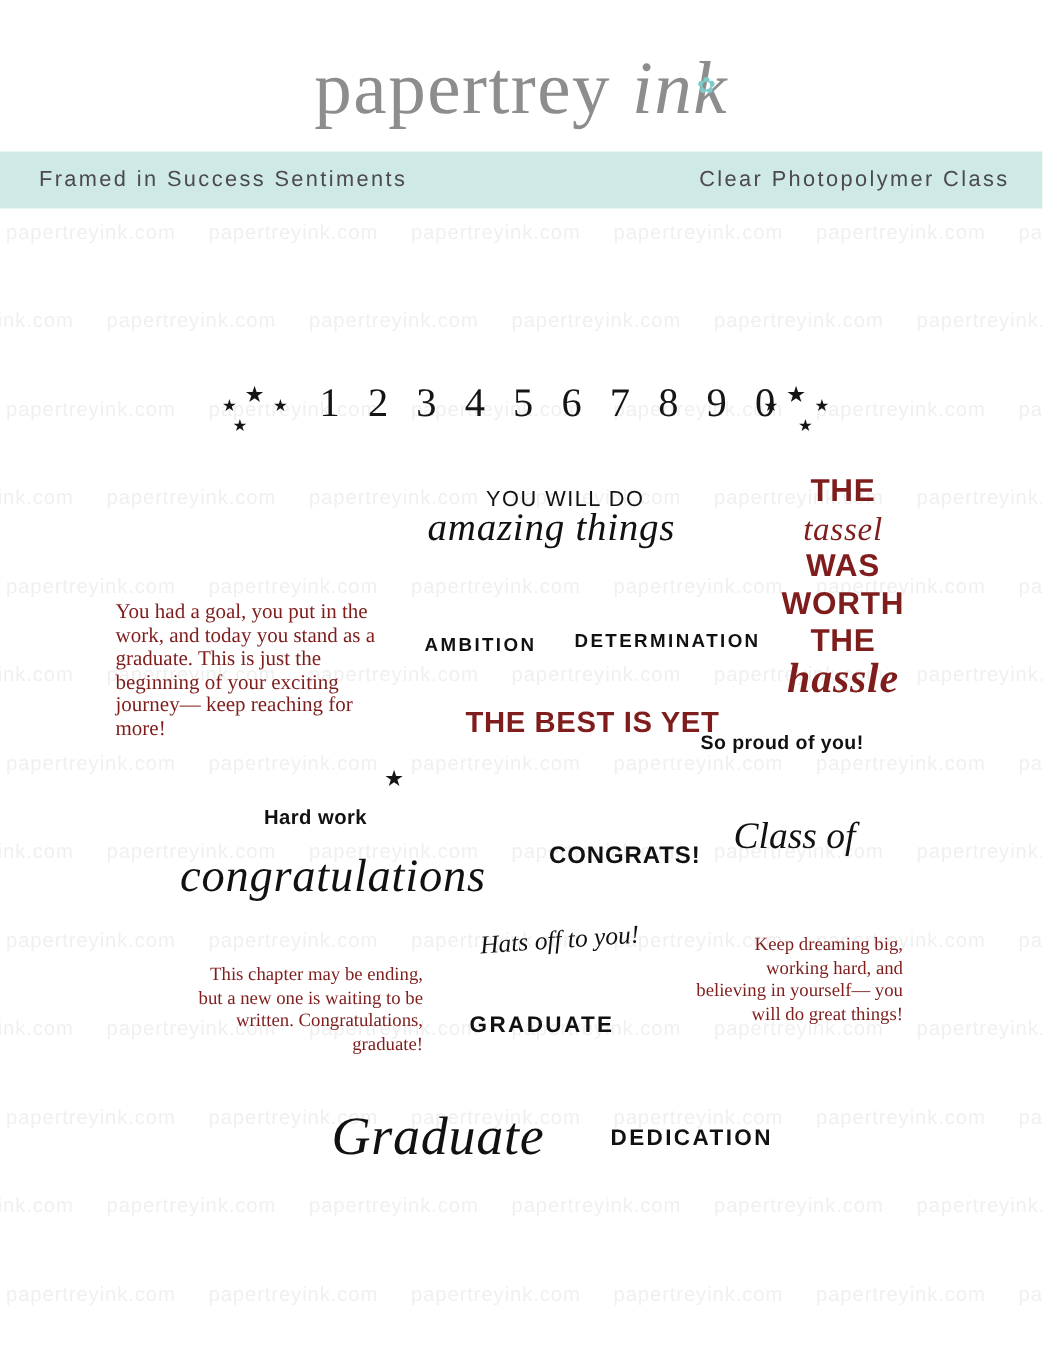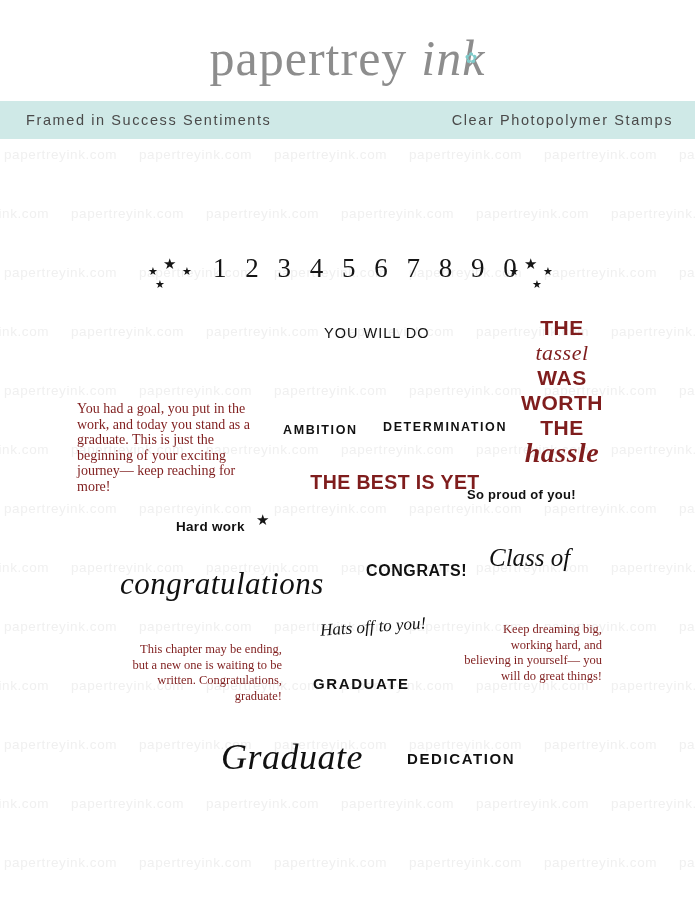--- a/index.html
+++ b/index.html
@@ -262,21 +262,21 @@
 
 <div class="page">
 
   <div class="logo-wrap">
     <span class="logo-text"><span>papertrey</span><span class="ink">ink</span></span>
     <span class="logo-flower">✿</span>
   </div>
 
   <div class="banner">
     <span class="banner-left">Framed in Success Sentiments</span>
-    <span class="banner-right">Clear Photopolymer Stamps</span>
+    <span class="banner-right">Clear Photopolymer Class</span>
   </div>
 
   <div class="watermarks" id="wm-layer">
       <span class="wm" style="left: 4px; top: 8px;">papertreyink.com</span>
       <span class="wm" style="left: 139px; top: 8px;">papertreyink.com</span>
       <span class="wm" style="left: 274px; top: 8px;">papertreyink.com</span>
       <span class="wm" style="left: 409px; top: 8px;">papertreyink.com</span>
       <span class="wm" style="left: 544px; top: 8px;">papertreyink.com</span>
       <span class="wm" style="left: 679px; top: 8px;">papertreyink.com</span>
       <span class="wm" style="left: -64px; top: 67px;">papertreyink.com</span>
@@ -362,20 +362,21 @@
 
     <span class="s numbers" style="left:213px; top:114px;">1 2 3 4 5 6 7 8 9 0</span>
 
     <span class="star" style="left:509px; top:127px;">★</span>
     <span class="star big" style="left:524px; top:119px;">★</span>
     <span class="star" style="left:543px; top:127px;">★</span>
     <span class="star" style="left:532px; top:140px;">★</span>
 
 
     <span class="s youwilldo" style="left:310px; top:186px;">YOU WILL DO</span>
+    <span class="s amazing" style="left:285px; top:198px;">amazing things</span>
 
     <div class="sblk tassel-blk" style="left:516px; top:176px;">
       <div>THE</div>
       <div class="tassel-word">tassel</div>
       <div>WAS</div>
       <div>WORTH</div>
       <div>THE</div>
       <div class="hassle">hassle</div>
     </div>
 
@@ -383,21 +384,21 @@
 
     <span class="s ambition" style="left:283px; top:284px;">AMBITION</span>
     <span class="s determination" style="left:383px; top:281px;">DETERMINATION</span>
 
     <div class="sblk bestisyet" style="left:303px; top:330px;">
       <div>THE BEST IS YET</div>
     </div>
 
     <span class="s soproud" style="left:467px; top:348px;">So proud of you!</span>
 
-    <span class="s hardwork" style="left:132px; top:380px;padding-left:44px;">Hard work</span>
+    <span class="s hardwork" style="left:132px; top:398px;padding-left:44px;">Hard work</span>
     <span class="star big" style="left:256px; top:375px;">★</span>
 
     <span class="s classof" style="left:489px; top:405px;">Class of</span>
 
     <span class="s congrats" style="left:334px; top:423px;">CONGRATS!</span>
 
     <span class="s congratulations" style="left:100px; top:427px;margin-left:20px;">congratulations</span>
 
     <span class="s hatsoff" style="left:320px; top:478px;">Hats off to you!</span>
 

